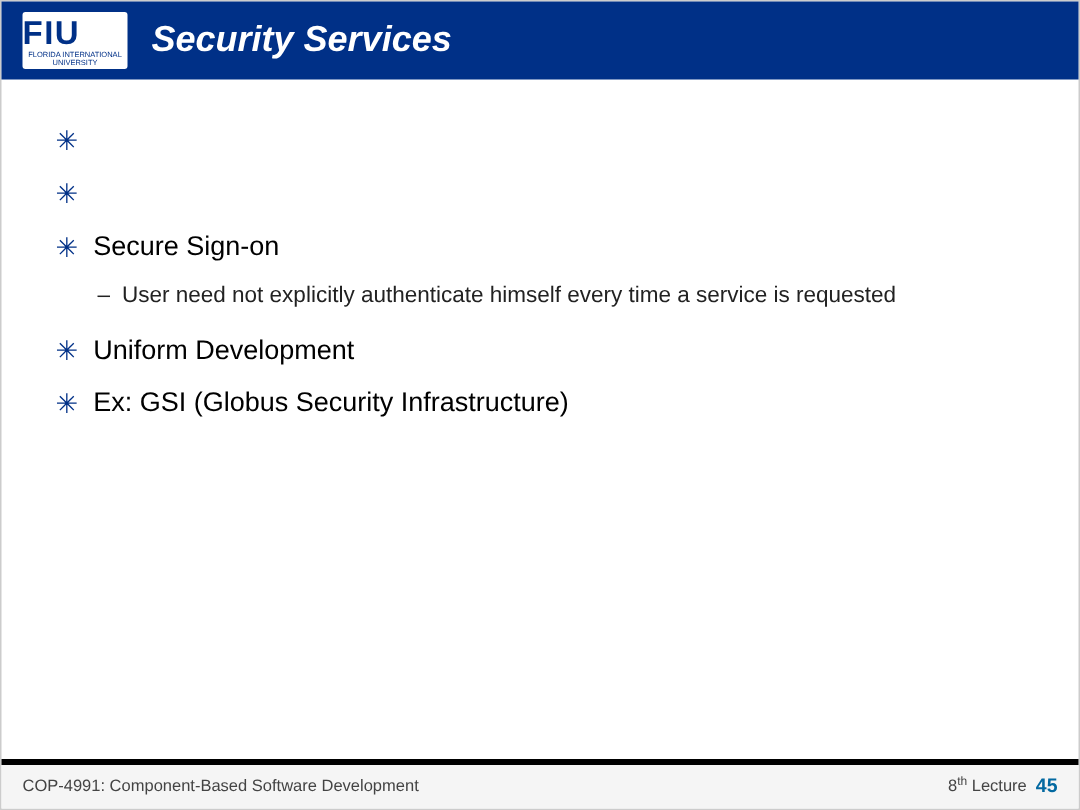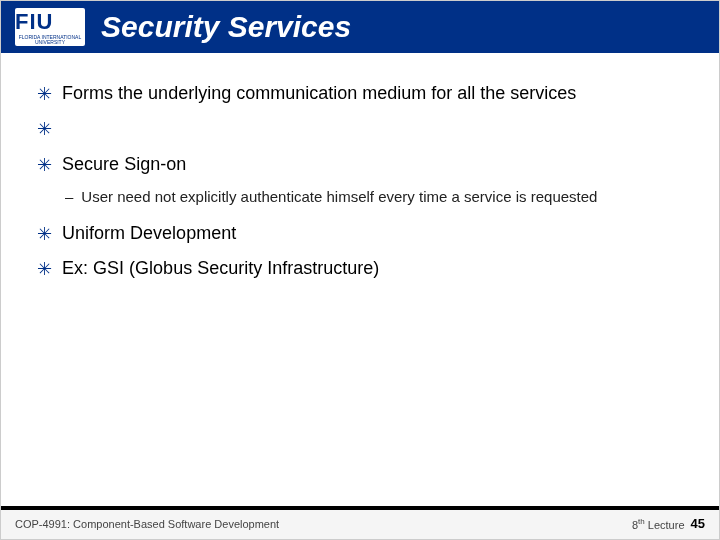--- a/index.html
+++ b/index.html
@@ -54,21 +54,21 @@
     }
 
     .logo-sub {
       font-size: 5px;
       color: #003087;
       text-align: center;
       line-height: 1.1;
     }
 
     .header-title {
-      font-size: 30px;
+      font-size: 24px;
       font-weight: bold;
       color: #ffffff;
       font-style: italic;
     }
 
     
     .content {
       flex: 1;
       padding: 28px 36px 14px 36px;
       display: flex;
@@ -142,21 +142,21 @@
       gap: 6px;
     }
 
     .footer-lecture sup {
       font-size: 8px;
     }
 
     .footer-page {
       font-size: 13px;
       font-weight: bold;
-      color: #000000;
+      color: #0369a1;
     }
   </style>
 </head>
 <body>
 
 <div class="slide">
 
   <div class="header">
     <div class="logo-area">
       <div class="logo-box">
@@ -167,21 +167,20 @@
       </div>
     </div>
     <div class="header-title">Security Services</div>
   </div>
 
   <div class="content">
 
     <ul class="bullet-list">
       <li class="bullet-item">
         <span class="bullet-star">✳</span>
-        <span>Forms the underlying communication medium for all the services</span>
       </li>
       <li class="bullet-item">
         <span class="bullet-star">✳</span>
       </li>
       <li class="bullet-item">
         <span class="bullet-star">✳</span>
         <span>Secure Sign-on</span>
       </li>
     </ul>
 

